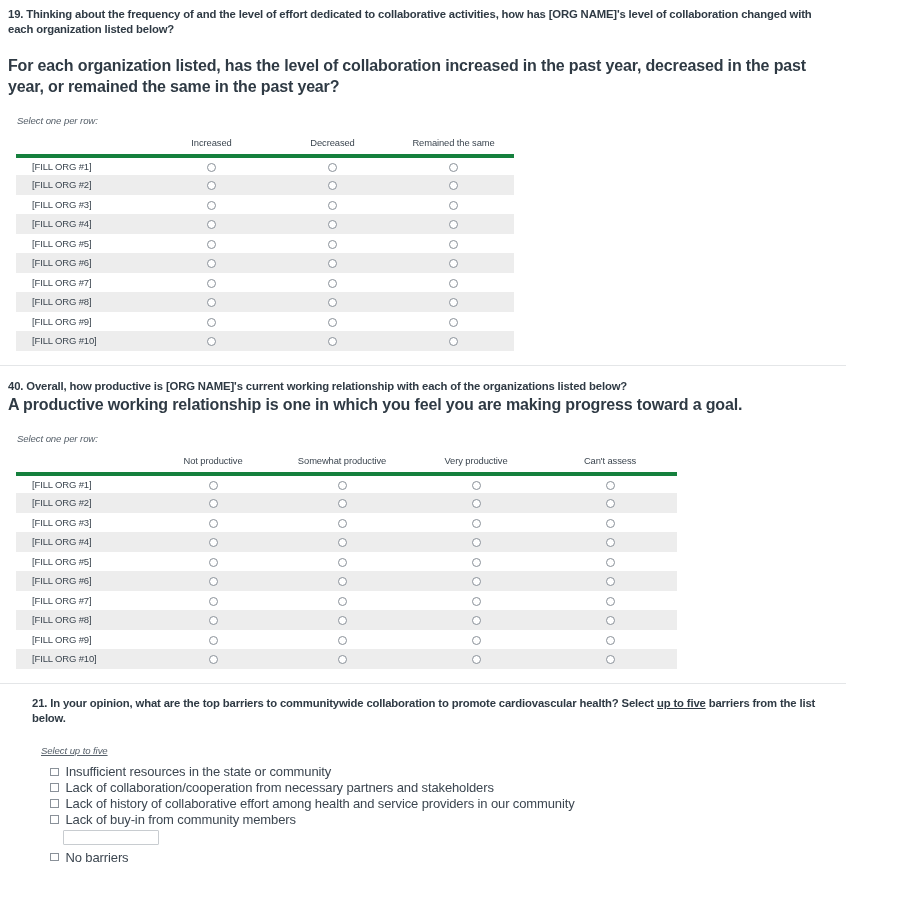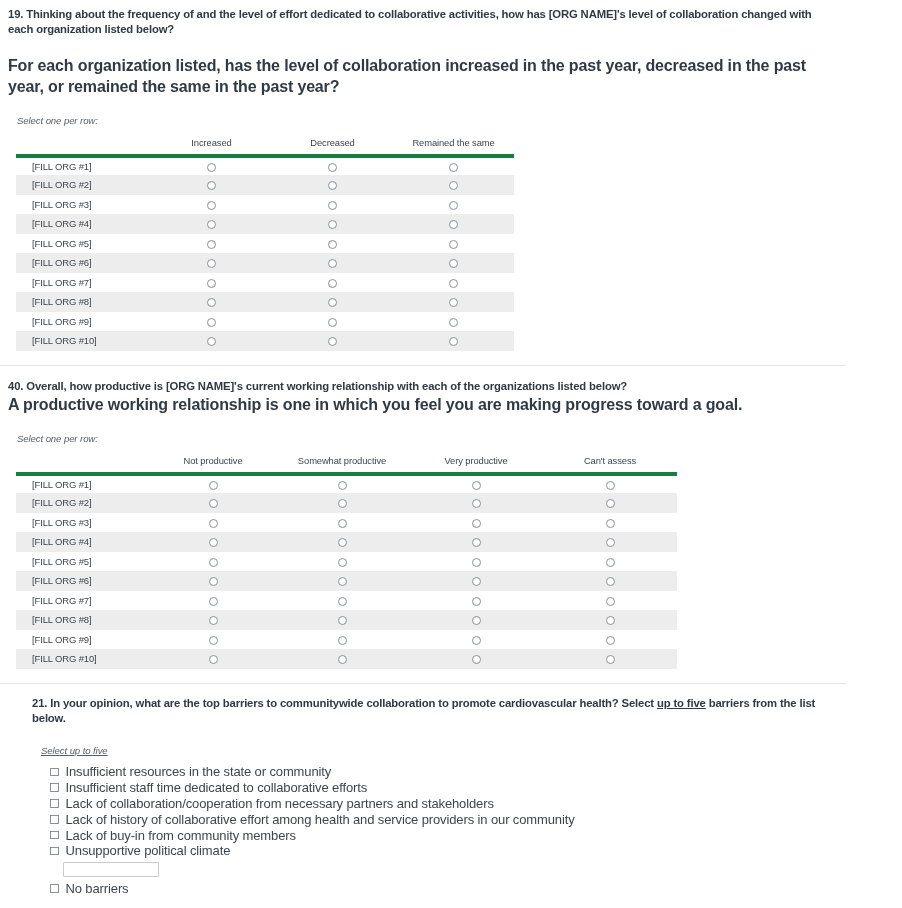--- a/index.html
+++ b/index.html
@@ -356,37 +356,29 @@
     </div>
     <div class="q-hint" style="margin-top:19px;text-decoration:underline;">Select up to five</div>
 
     <div class="checklist" style="margin-top:8px;">
       <div class="check-row">
         <span class="checkbox"></span>
         <span class="check-label">Insufficient resources in the state or community</span>
       </div>
       <div class="check-row">
         <span class="checkbox"></span>
-        <span class="check-label">Insufficient staff time dedicated to collaborative efforts</span>
-      </div>
-      <div class="check-row">
-        <span class="checkbox"></span>
         <span class="check-label">Lack of collaboration/cooperation from necessary partners and stakeholders</span>
       </div>
       <div class="check-row">
         <span class="checkbox"></span>
         <span class="check-label">Lack of history of collaborative effort among health and service providers in our community</span>
       </div>
       <div class="check-row">
         <span class="checkbox"></span>
         <span class="check-label">Lack of buy-in from community members</span>
-      </div>
-      <div class="check-row">
-        <span class="checkbox"></span>
-        <span class="check-label">Unsupportive political climate</span>
       </div>
       <input class="other-input" type="text" placeholder="" style="">
       <div class="check-row">
         <span class="checkbox"></span>
         <span class="check-label">No barriers</span>
       </div>
     </div>
   </div>
 
 </div>

